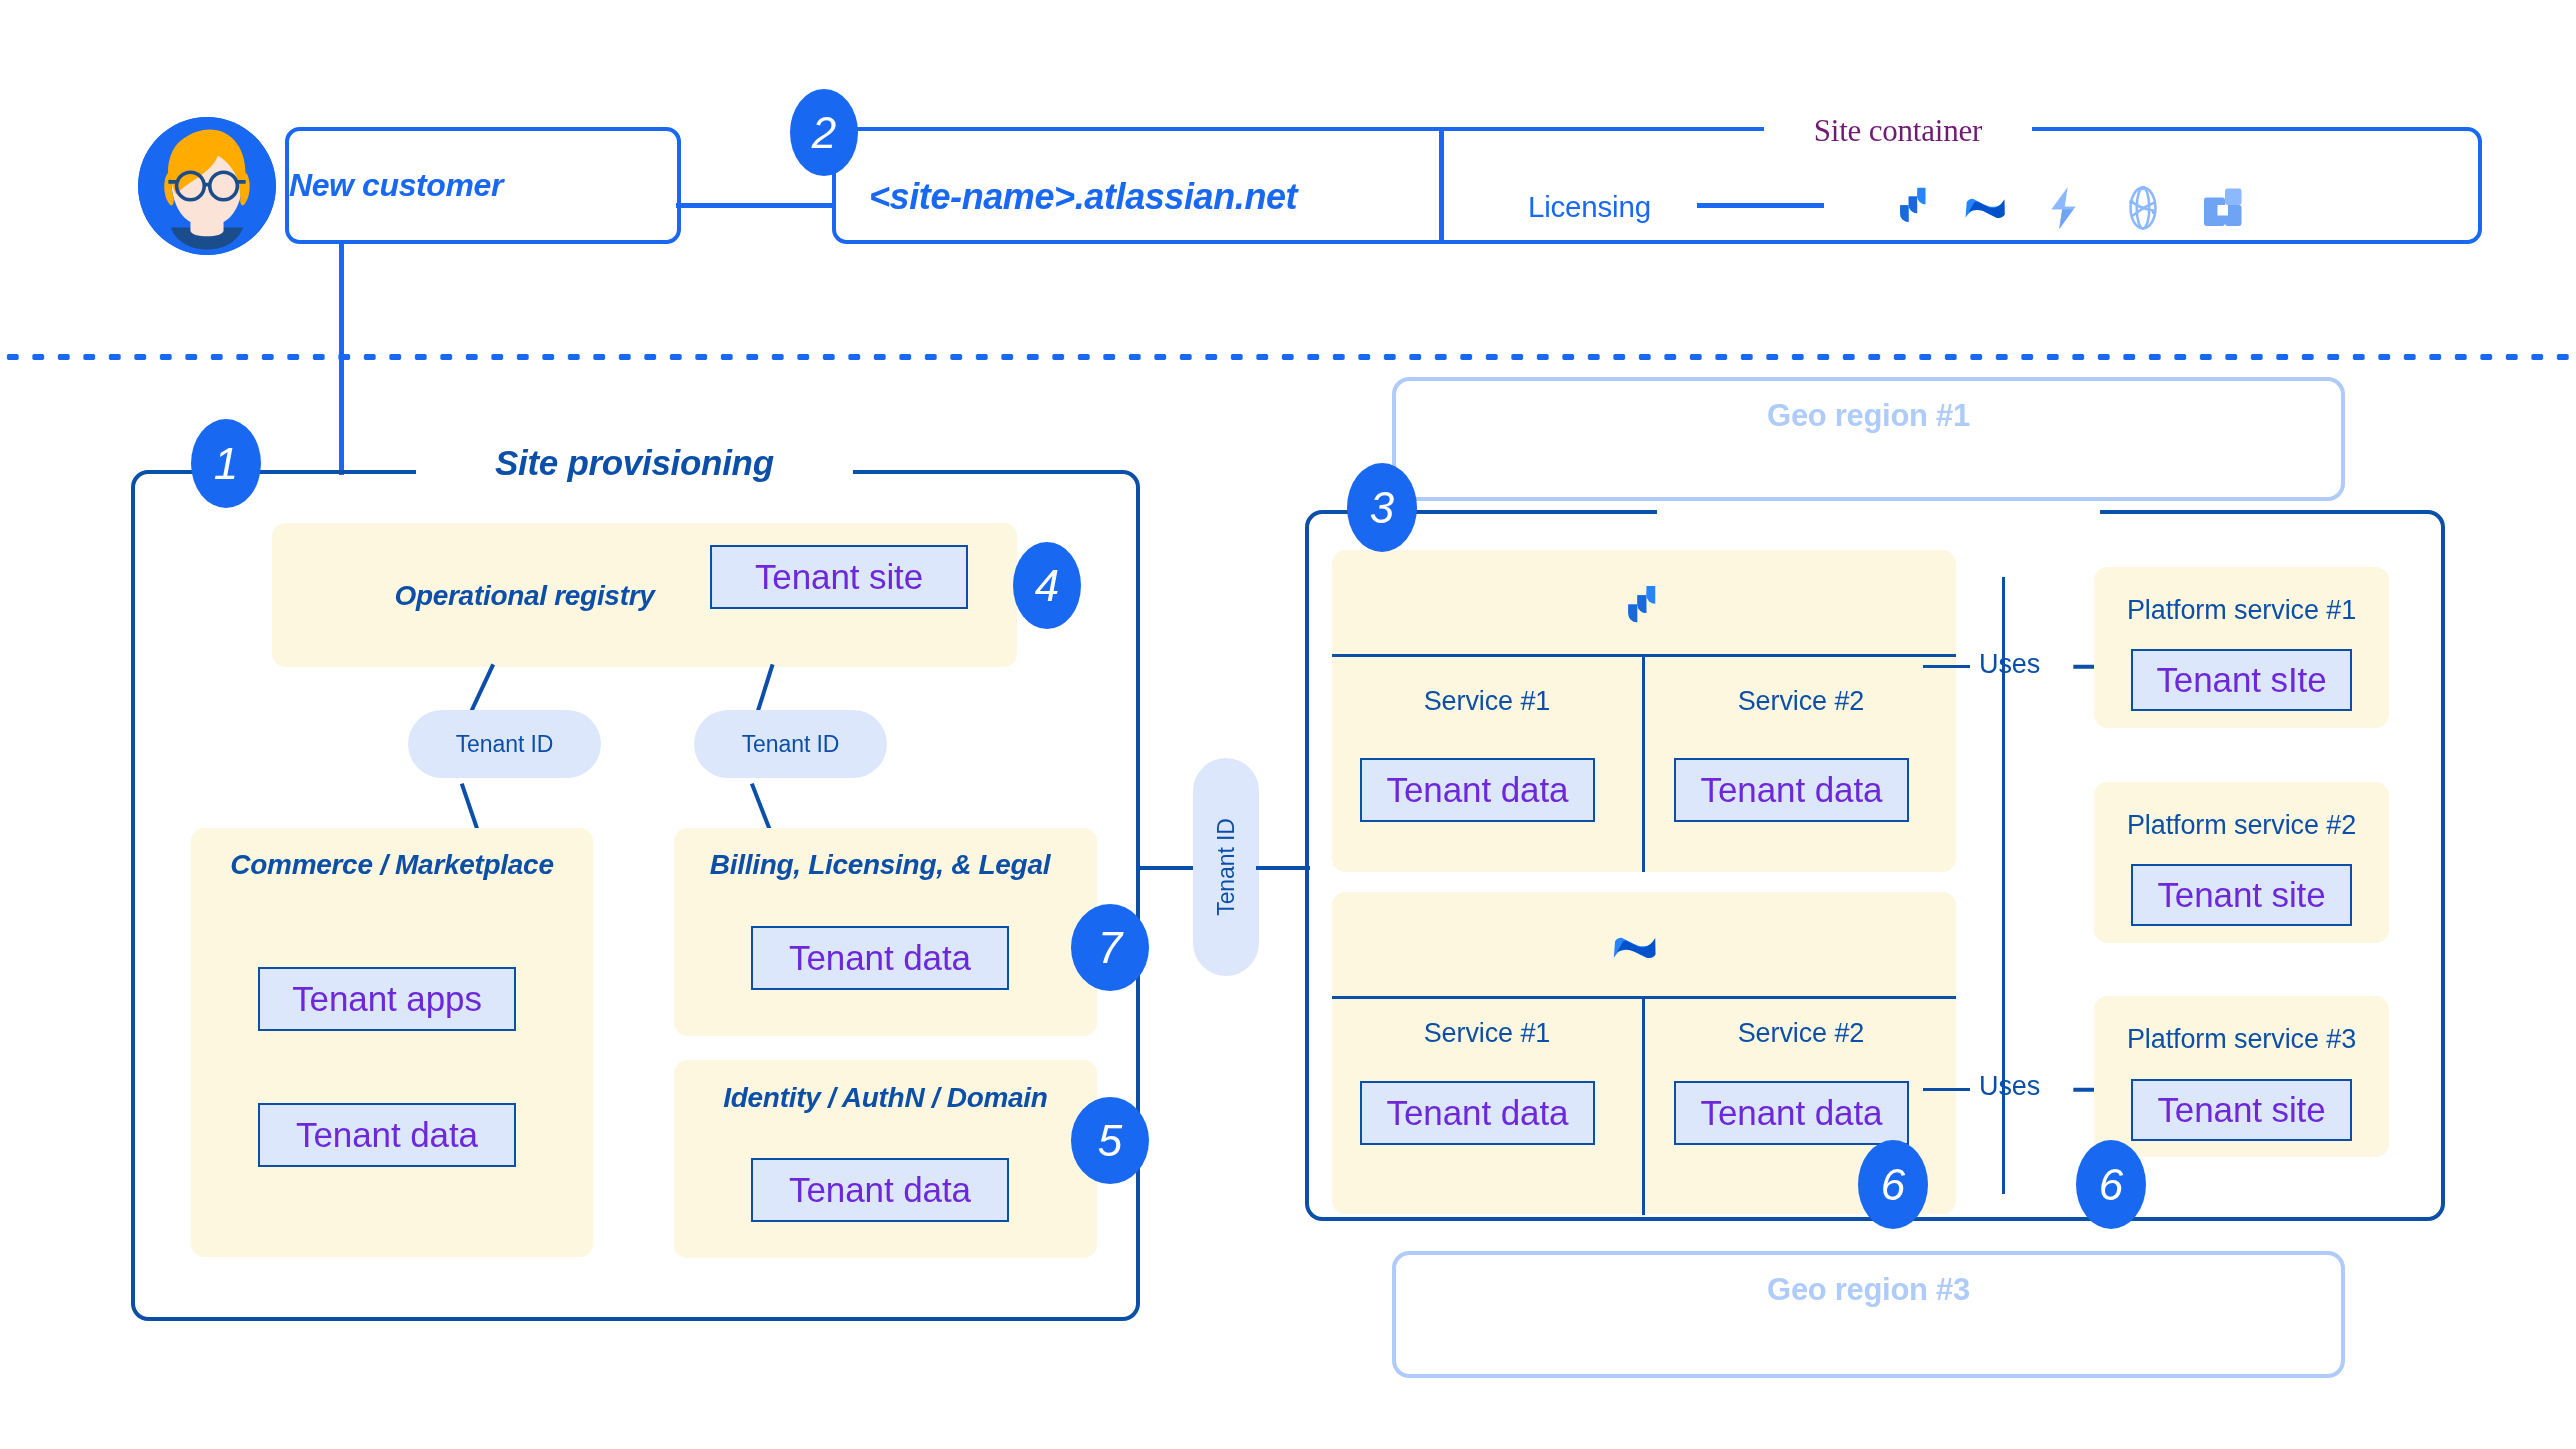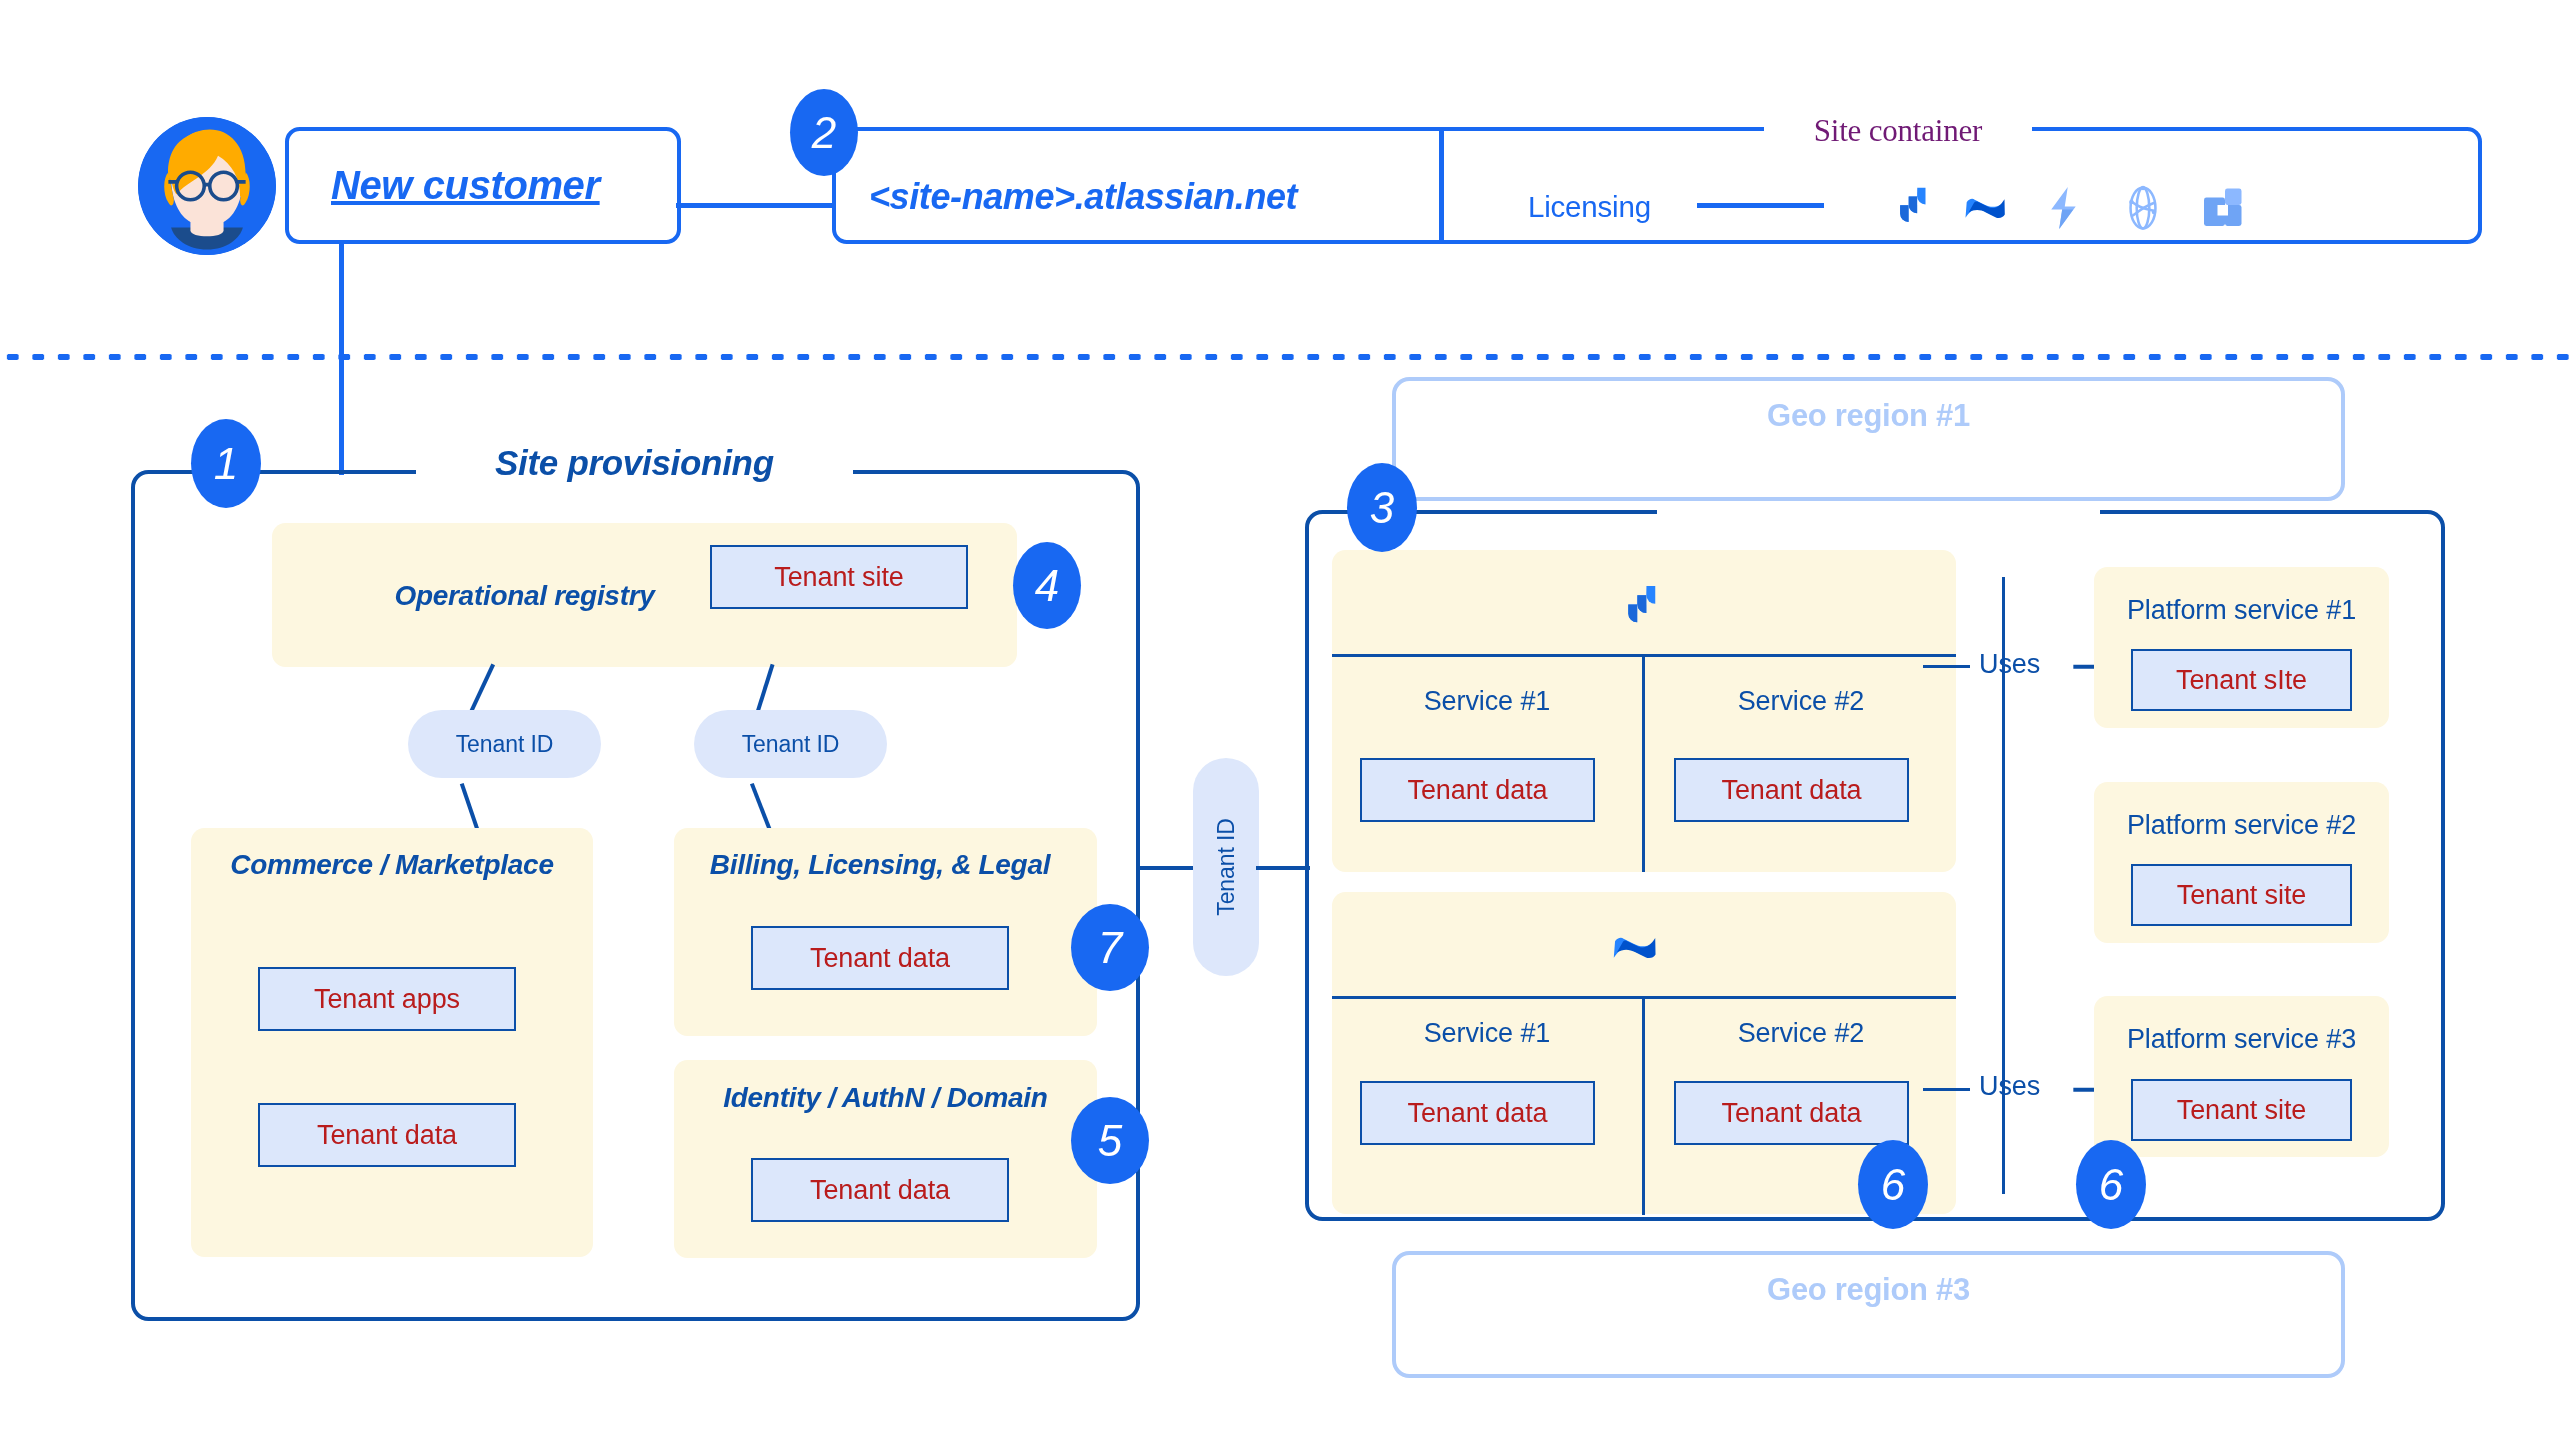--- a/index.html
+++ b/index.html
@@ -20,22 +20,22 @@
 
   
   .cream{position:absolute;background:#FDF7E0;border-radius:13.4px;box-sizing:border-box;}
   .cream-label{position:absolute;width:100%;text-align:center;color:#0B4FA8;
     font-style:italic;font-weight:600;font-size:28px;letter-spacing:-0.3px;}
   .svc-label{position:absolute;width:100%;text-align:center;color:#0B4FA8;
     font-weight:400;font-size:27px;letter-spacing:-0.1px;}
 
   
   .bluebox{position:absolute;background:#DCE7FB;border:2.7px solid #0B4FA8;box-sizing:border-box;
-    display:flex;align-items:center;justify-content:center;color:#b91c1c;
-    font-size:27px;letter-spacing:-0.1px;}
+    display:flex;align-items:center;justify-content:center;color:#6d28d9;
+    font-size:35px;letter-spacing:-0.1px;}
 
   
   .pill{position:absolute;background:#DDE7FB;border-radius:670px;display:flex;
     align-items:center;justify-content:center;color:#0B4FA8;font-size:23px;letter-spacing:-0.1px;}
   .pill-v{position:absolute;background:#DDE7FB;border-radius:670px;}
   .pill-v span{position:absolute;left:50%;top:50%;transform:translate(-50%,-50%) rotate(-90deg);
     white-space:nowrap;color:#0B4FA8;font-size:23px;letter-spacing:-0.1px;}
 
   
   .badge{position:absolute;background:#1868F2;border-radius:50%;display:flex;
@@ -81,21 +81,21 @@
         <circle cx="38" cy="50" r="10"></circle>
         <circle cx="62" cy="50" r="10"></circle>
         <path d="M48 49 h4"></path>
           <path d="M28 47 h-6"></path>
           <path d="M72 47 h6"></path>
       </g>
     </svg>
   </div>
 
   <div class="topbox" style="left:285px;top:127px;width:396px;height:117px;">
-    <span class="txt" style="font-size:40px;padding-left:42px;text-decoration:underline;">New customer</span>
+    <span class="txt" style="font-size:32px;">New customer</span>
   </div>
 
   <div class="ln-h bright" style="left:676px;top:203px;width:161px;"></div>
 
   <div class="ln-v bright" style="left:339px;top:244px;height:231px;"></div>
 
   <div class="topbox" style="left:832px;top:127px;width:1650px;height:117px;border-radius:14.8px;">
   </div>
 
   <div class="ln-v bright" style="left:1439px;top:127px;height:117px;"></div>

